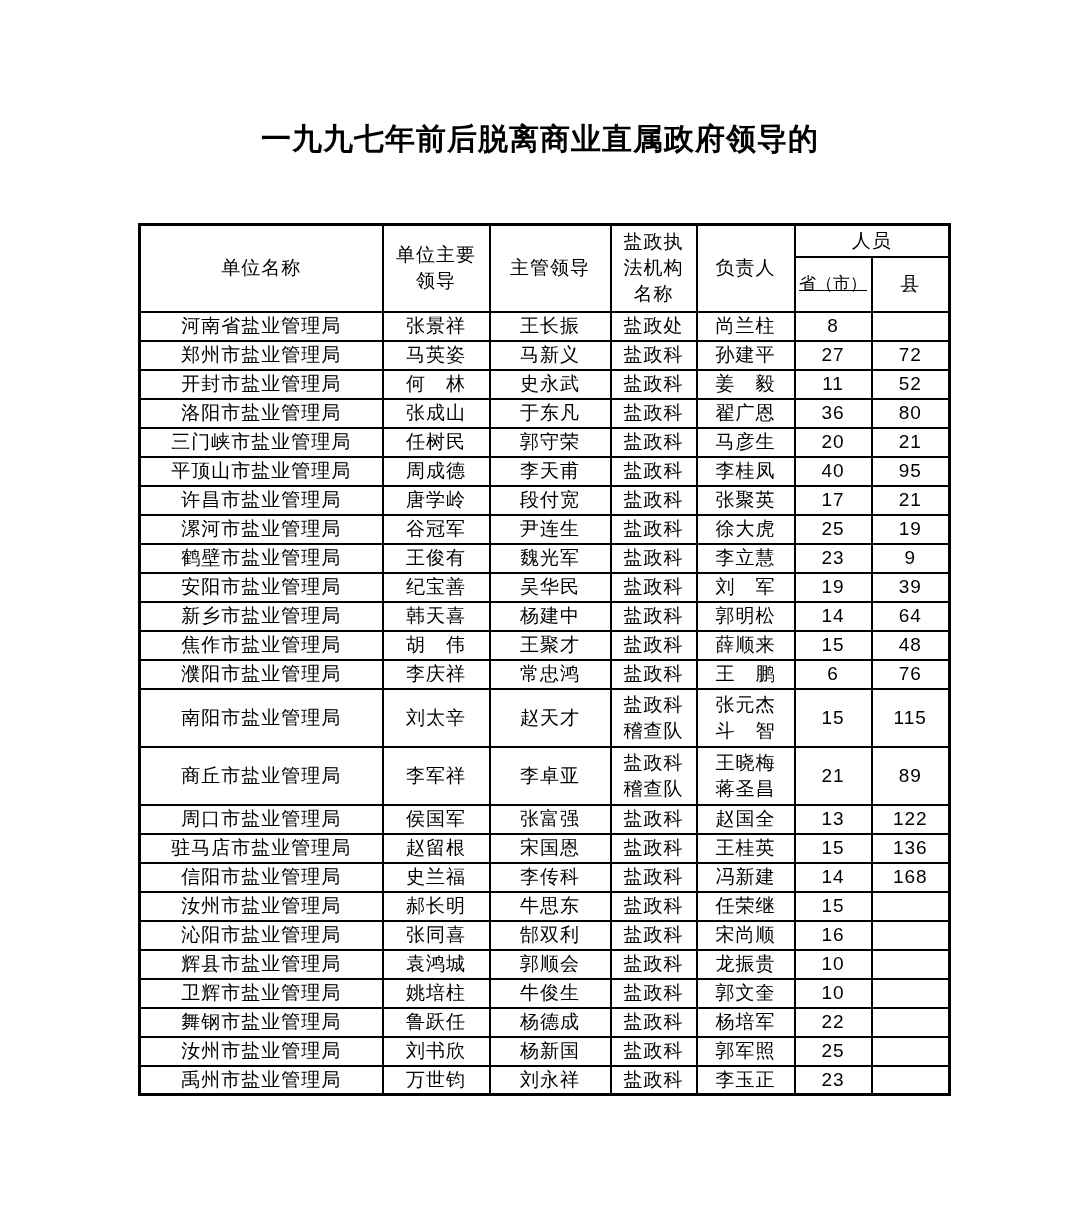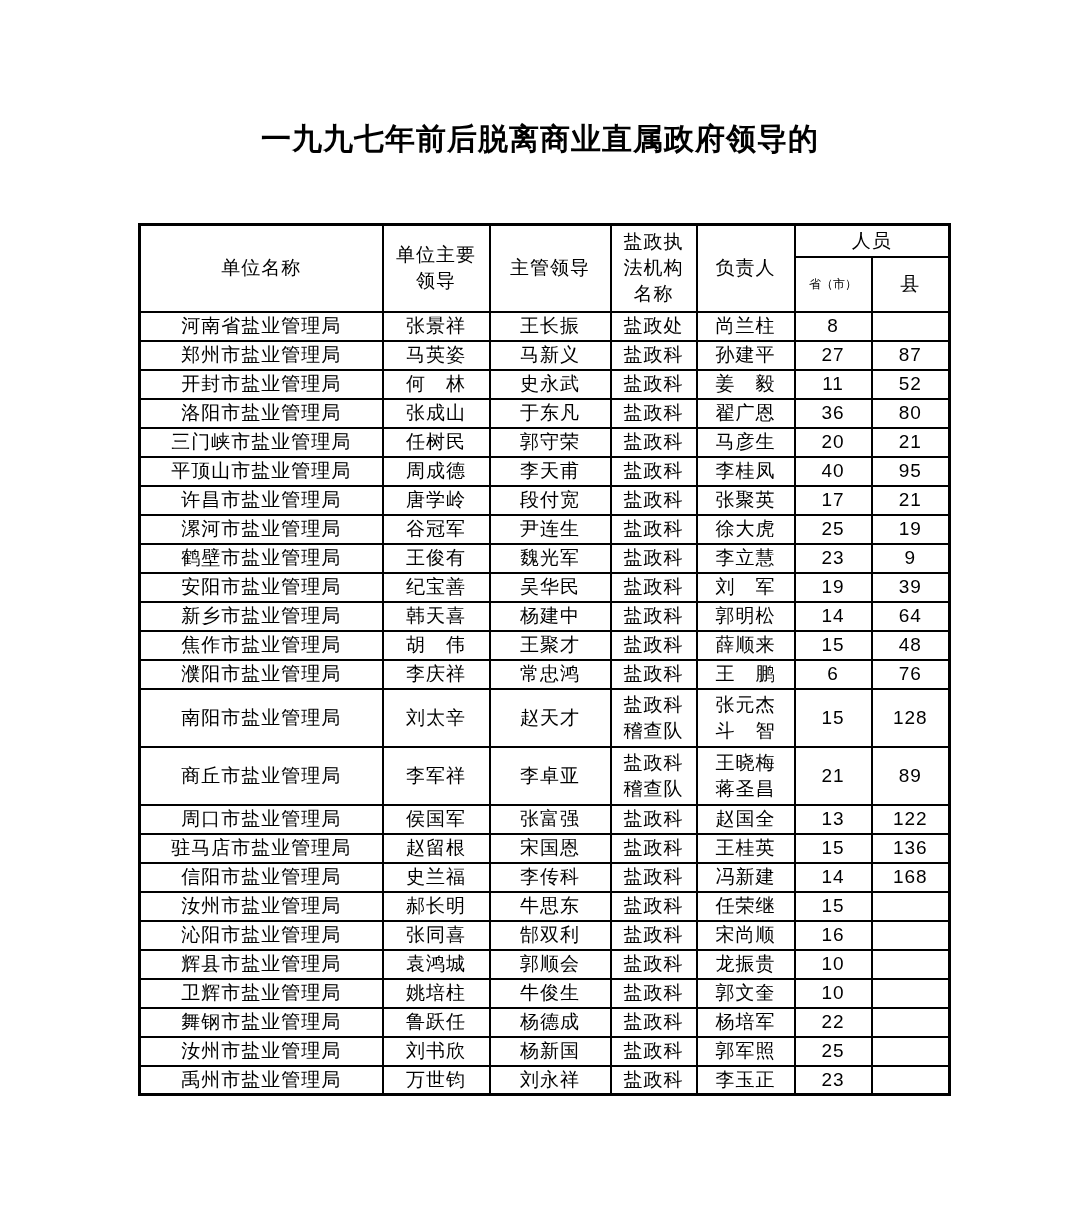--- a/index.html
+++ b/index.html
@@ -54,22 +54,23 @@
     white-space: pre-line;
     overflow: hidden;
   }
   .doc-table thead tr.hrow1 { height: 32px; }
   .doc-table thead tr.hrow2 { height: 55px; }
   .doc-table tbody tr { height: 29px; }
   .doc-table tbody tr.tall { height: 58px; }
   .doc-table th.nowrap {
     white-space: nowrap;
     letter-spacing: 0;
-    font-size: 12px;
+    font-size: 17px;
     padding: 0 1px;
+    text-decoration: underline;
   }
 </style>
 </head>
 <body>
 
 <div class="page">
 
   <div class="title-wrap">
     <div class="title-line">一九九七年前后脱离商业直属政府领导的</div>
   </div>
@@ -108,21 +109,21 @@
           <td>8</td>
           <td></td>
         </tr>
         <tr>
           <td>郑州市盐业管理局</td>
           <td>马英姿</td>
           <td>马新义</td>
           <td>盐政科</td>
           <td>孙建平</td>
           <td>27</td>
-          <td>87</td>
+          <td>72</td>
         </tr>
         <tr>
           <td>开封市盐业管理局</td>
           <td>何　林</td>
           <td>史永武</td>
           <td>盐政科</td>
           <td>姜　毅</td>
           <td>11</td>
           <td>52</td>
         </tr>
@@ -218,21 +219,21 @@
         </tr>
         <tr class="tall">
           <td>南阳市盐业管理局</td>
           <td>刘太辛</td>
           <td>赵天才</td>
           <td>盐政科
 稽查队</td>
           <td>张元杰
 斗　智</td>
           <td>15</td>
-          <td>128</td>
+          <td>115</td>
         </tr>
         <tr class="tall">
           <td>商丘市盐业管理局</td>
           <td>李军祥</td>
           <td>李卓亚</td>
           <td>盐政科
 稽查队</td>
           <td>王晓梅
 蒋圣昌</td>
           <td>21</td>

